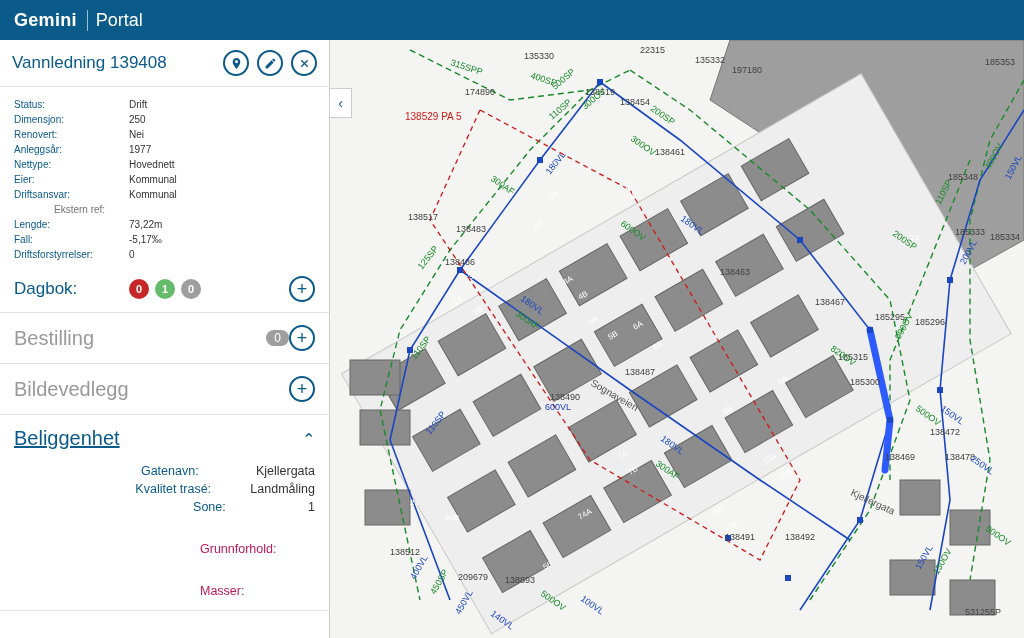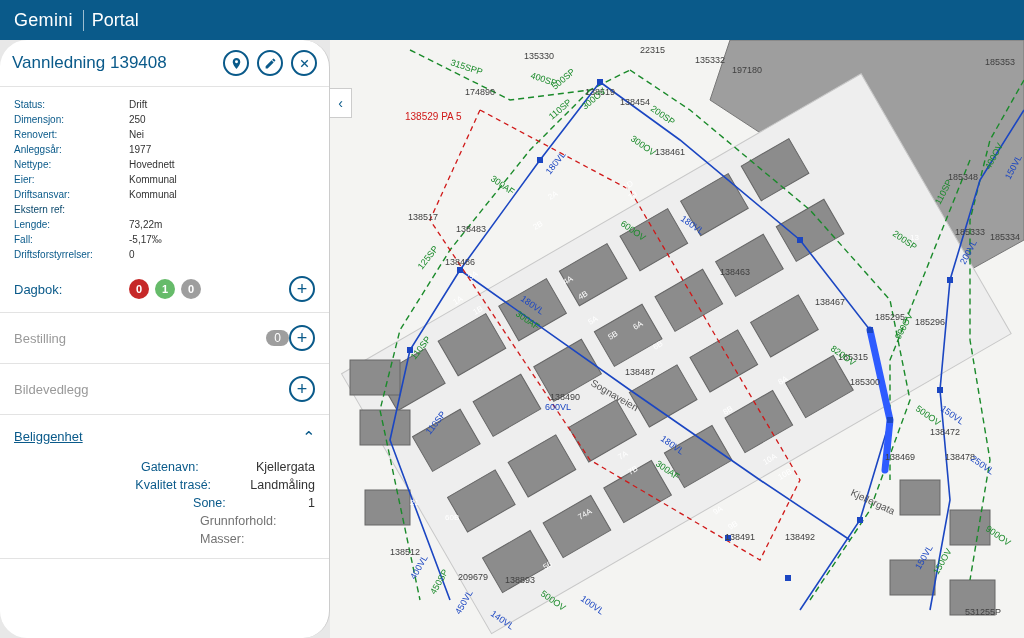--- a/index.html
+++ b/index.html
@@ -1,62 +1,62 @@
 <!DOCTYPE html>
 <html><head>
 <meta charset="utf-8">
 <style>
 * { box-sizing: border-box; margin: 0; padding: 0; font-family: "Segoe UI", Arial, sans-serif; }
 html, body { width: 1024px; height: 638px; overflow: hidden; background: #e8e8e8; }
 
 
 .header { height: 40px; background: #0a5a8a; color: #fff; display: flex; align-items: center; padding: 0 14px; font-size: 18px; }
-.header .brand { font-weight: 400; letter-spacing: 0.3px; }
+.header .brand { font-weight: 700; letter-spacing: 0.3px; }
 .header .brand-sub { font-weight: 300; margin-left: 10px; border-left: 1px solid rgba(255,255,255,0.6); padding-left: 8px; }
 
 
 .body { display: flex; height: calc(100% - 40px); }
-.sidebar { width: 330px; background: #fff; border-right: 1px solid #ccc; overflow-y: auto; position: relative; border-radius: 27px; }
+.sidebar { width: 330px; background: #fff; border-right: 1px solid #ccc; overflow-y: auto; position: relative; }
 .map-area { flex: 1; position: relative; background: #f1f1f1; }
 
 
 .panel-header { display: flex; align-items: center; padding: 10px 12px; border-bottom: 1px solid #e3e3e3; }
 .panel-title { color: #0a5a8a; font-size: 17px; font-weight: 400; flex: 1; }
 .icon-btn { width: 26px; height: 26px; border: 2px solid #0a5a8a; border-radius: 50%; display: inline-flex; align-items: center; justify-content: center; margin-left: 8px; color: #0a5a8a; cursor: pointer; }
 .icon-btn svg { width: 13px; height: 13px; }
 
 
 .details { padding: 10px 14px 8px 14px; font-size: 10px; }
 .details .row { display: flex; padding: 2px 0; }
 .details .label { color: #0a5a8a; width: 115px; flex-shrink: 0; }
-.details .label.muted { color: #0c4a6e; }
+.details .label.muted { color: #737373; margin-left: 40px; }
 .details .value { color: #333; }
 
 
 .dagbok-row { display: flex; align-items: center; padding: 6px 14px 10px 14px; }
-.dagbok-label { color: #0a5a8a; font-size: 13px; width: 115px; }
+.dagbok-label { color: #0a5a8a; font-size: 17px; width: 115px; }
 .badge { width: 20px; height: 20px; border-radius: 50%; display: inline-flex; align-items: center; justify-content: center; color: #fff; font-size: 11px; font-weight: 600; margin-right: 6px; }
 .badge.red { background: #c62828; }
 .badge.green { background: #66bb6a; }
 .badge.gray { background: #9e9e9e; }
 .plus-btn { width: 26px; height: 26px; border: 2px solid #0a5a8a; border-radius: 50%; display: inline-flex; align-items: center; justify-content: center; color: #0a5a8a; cursor: pointer; margin-left: auto; font-size: 18px; font-weight: 300; }
 
 
 .section { border-top: 1px solid #e3e3e3; }
 .section-header { display: flex; align-items: center; padding: 12px 14px; cursor: pointer; }
-.section-title { color: #999; font-size: 13px; flex: 1; }
+.section-title { color: #999; font-size: 20px; flex: 1; }
 .section-title.active { color: #0a5a8a; text-decoration: underline; }
 .count-pill { background: #9e9e9e; color: #fff; border-radius: 10px; padding: 1px 8px; font-size: 12px; margin-left: 6px; }
 .chevron { color: #0a5a8a; font-size: 16px; margin-left: auto; transform: rotate(180deg); }
 
 
 .section-body { padding: 0 14px 10px 14px; font-size: 12.5px; }
 .section-body .row { display: flex; padding: 2px 0; justify-content: flex-end; }
 .section-body .label { color: #0a5a8a; width: 115px; flex-shrink: 0; }
-.section-body .label.muted { color: #737373; }
+.section-body .label.muted { color: #be185d; margin-top: 24px; }
 .section-body .value { color: #333; }
 
 
 .action-link { border-top: 1px solid #e3e3e3; padding: 12px 14px; display: flex; align-items: center; color: #0a5a8a; font-size: 13px; cursor: pointer; }
 
 
 .sidebar::-webkit-scrollbar { width: 10px; }
 .sidebar::-webkit-scrollbar-thumb { background: #ccc; }
 
 

